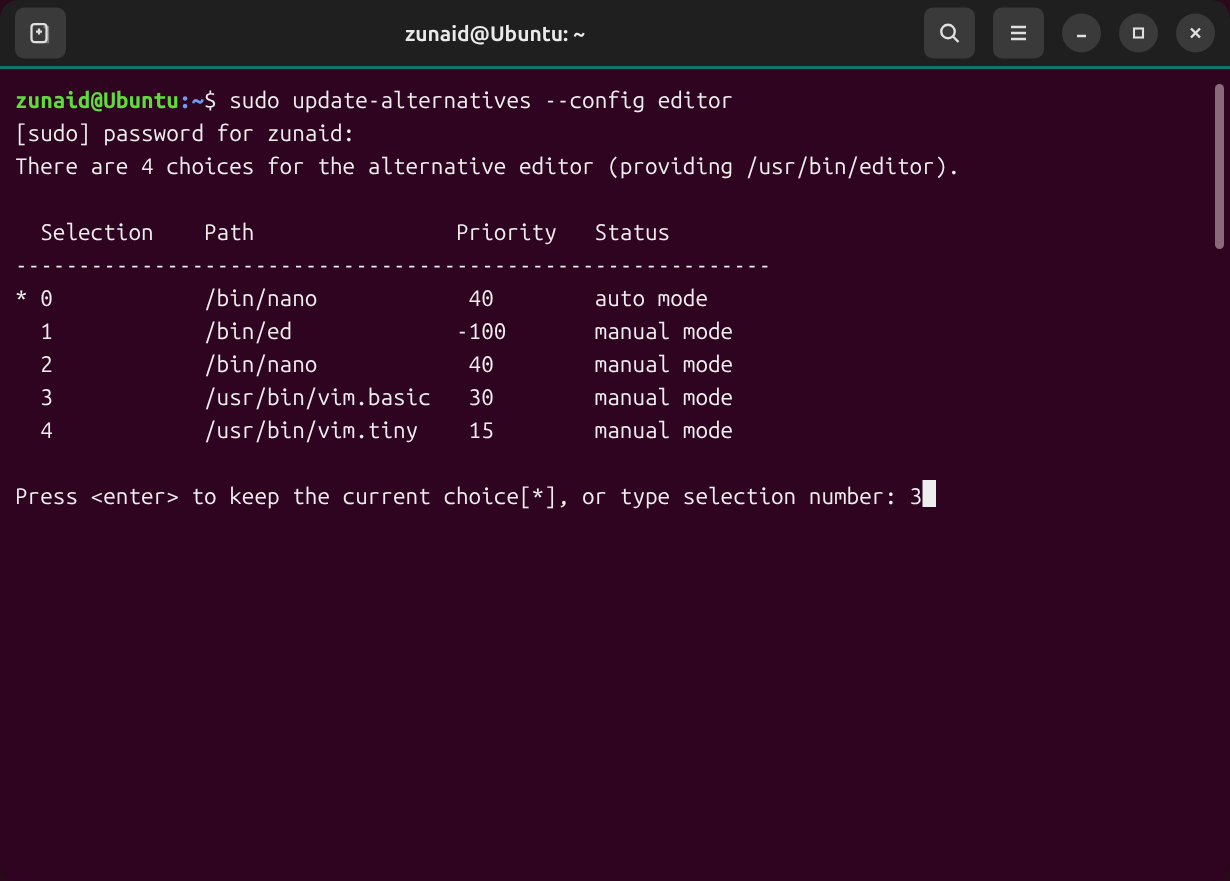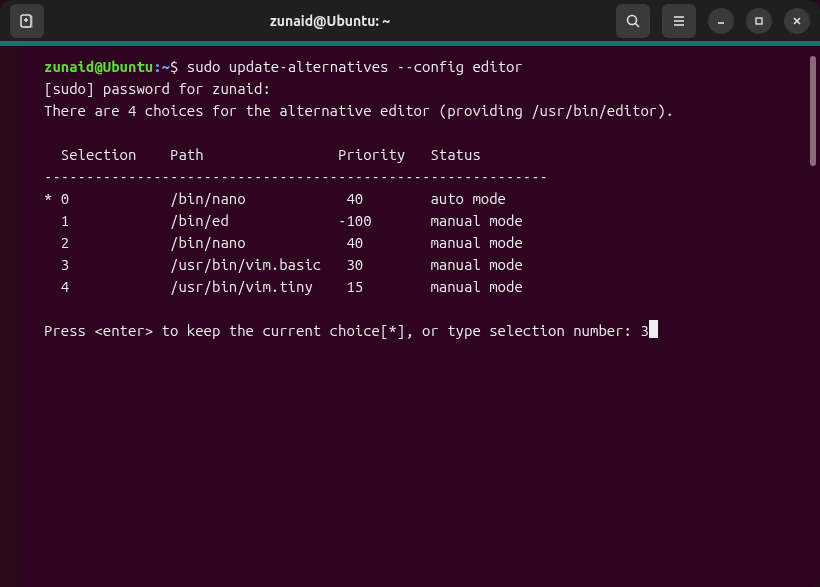--- a/index.html
+++ b/index.html
@@ -16,21 +16,21 @@
       border-radius: 12px;
       position: relative;
     }
     .titlebar {
       height: 46px;
       background: #1f1f1f;
       display: flex;
       align-items: center;
       padding: 0 10px;
       border-radius: 12px 12px 0 0;
-      border-bottom: 5px solid #0f766e;
+      border-bottom: 2px solid #0f766e;
     }
     .titlebar-left {
       display: flex;
       align-items: center;
     }
     .titlebar-center {
       flex: 1;
       text-align: center;
       color: #eaeaea;
       font-family: Ubuntu, sans-serif;
@@ -58,30 +58,29 @@
       height: 26px;
       border-radius: 50%;
       background: #3a3a3a;
       display: flex;
       align-items: center;
       justify-content: center;
       color: #e0e0e0;
       cursor: pointer;
     }
     .terminal {
-      padding: 10px 10px 10px 24px;
+      padding: 10px 10px 10px 10px;
       color: #eeeeee;
       font-size: 15px;
       line-height: 22px;
       white-space: pre;
       position: relative;
       height: calc(100% - 46px);
       background: #2e0420;
       font-family: 'Ubuntu Mono', 'DejaVu Sans Mono', monospace;
-      margin-left: 20px;
     }
     .prompt-user { color: #5fdb3a; font-weight: bold; }
     .prompt-path { color: #6d9cf0; font-weight: bold; }
     .prompt-dollar { color: #eeeeee; }
     .cmd { color: #eeeeee; }
     .cursor {
       display: inline-block;
       width: 9px;
       height: 18px;
       background: #eeeeee;

